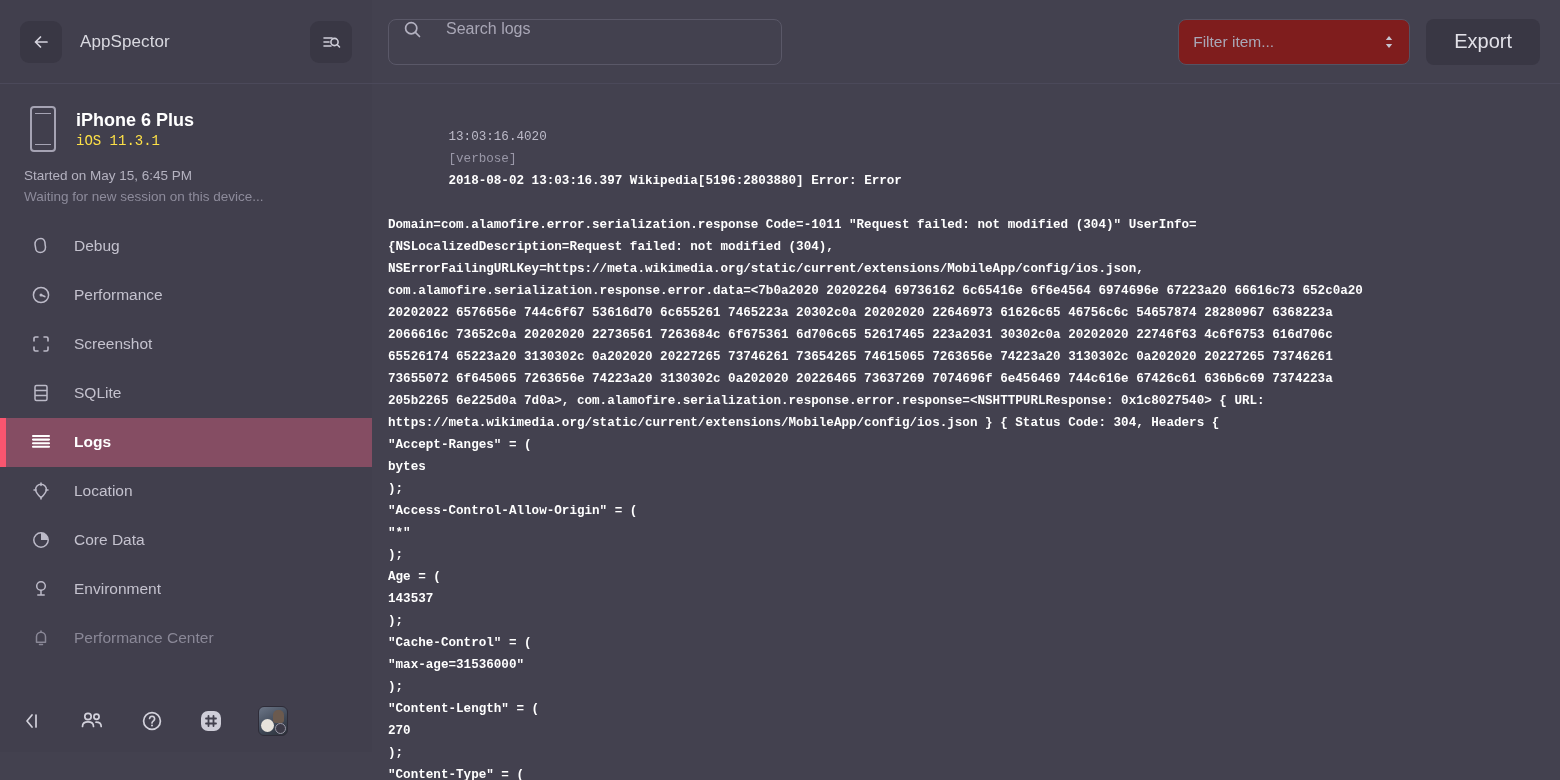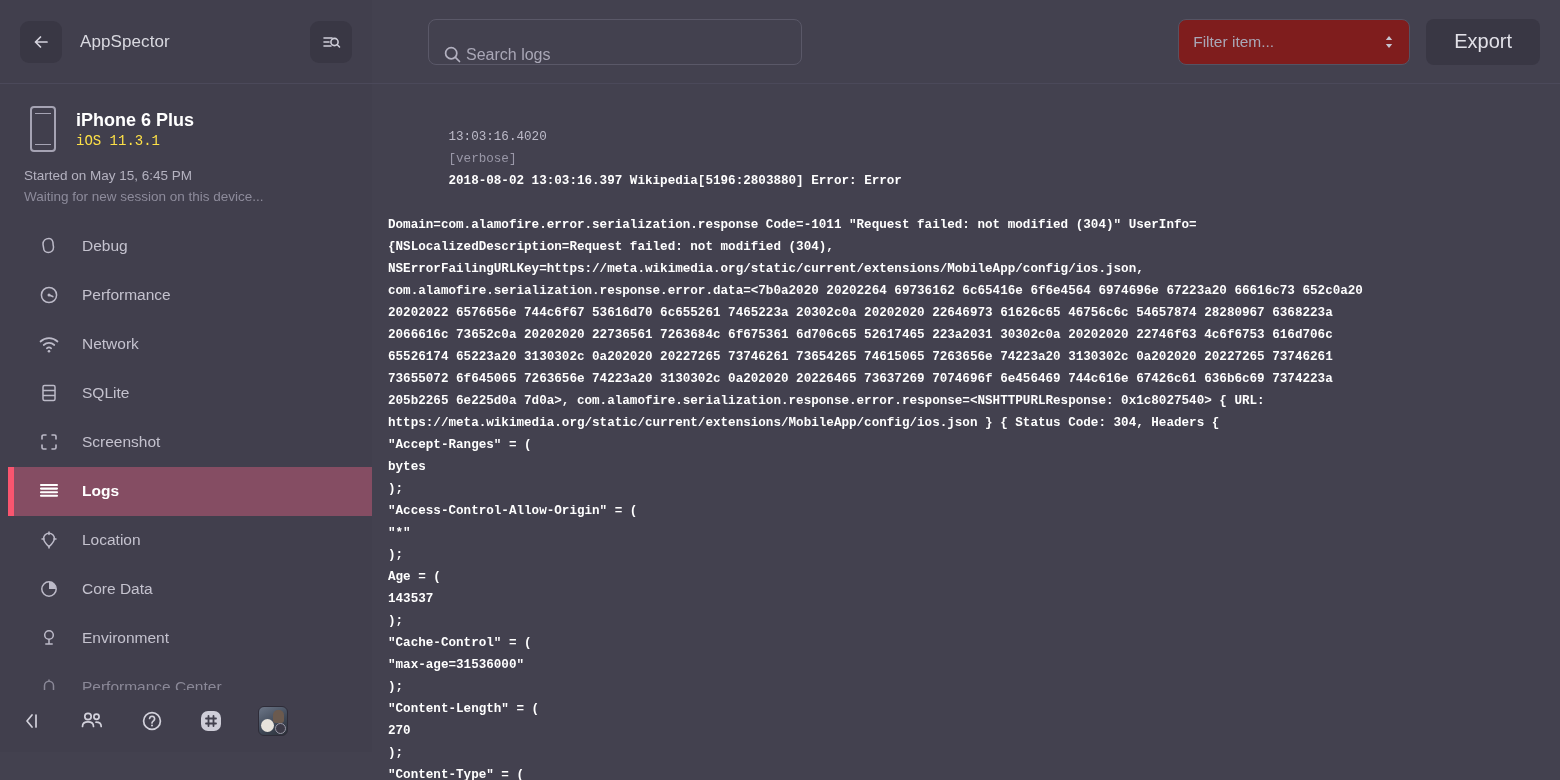--- a/index.html
+++ b/index.html
@@ -47,21 +47,21 @@
   .device-icon::before {
     content:""; position:absolute; left:3px; right:3px; top:5px; bottom:5px;
     border-top:1.5px solid #a5a3b3; border-bottom:1.5px solid #a5a3b3;
   }
   .device-name { font-size: 18px; font-weight: bold; color: #ffffff; line-height: 1.25; }
   .device-os { font-size: 14px; color: #fde047; margin-top: 2px; font-family: Liberation Mono, monospace; }
   .session-info { padding: 14px 24px 0 24px; }
   .session-started { font-size: 13.5px; color: #b4b2c0; line-height: 1.55; }
   .session-waiting { font-size: 13.5px; color: #8d8b9b; line-height: 1.55; }
 
-  .nav { margin-top: 14px; flex: 1; overflow: hidden; margin-left: 8px; }
+  .nav { margin-top: 14px; flex: 1; overflow: hidden; }
   .nav-item {
     height: 49px;
     display: flex; align-items: center;
     padding-left: 26px;
     position: relative; cursor: pointer;
   }
   .nav-item .nav-ico {
     width: 30px; display: flex; align-items: center; justify-content: center;
     margin-right: 18px; flex: 0 0 30px;
   }
@@ -102,23 +102,22 @@
   .main { flex: 1; display: flex; flex-direction: column; background:#43414f; min-width:0; }
   .topbar {
     height: 84px; flex: 0 0 84px;
     display: flex; align-items: center;
     padding: 0 20px 0 16px; gap: 16px;
     border-bottom: 1px solid #4b495a;
   }
   .search-wrap {
     flex: 1; max-width: 550px; height: 46px;
     border: 1px solid #5a5868; border-radius: 8px;
-    display: flex; align-items: flex-end; padding: 0 14px; gap: 4px;
+    display: flex; align-items: flex-start; padding: 0 14px; gap: 24px;
     background: transparent;
-    margin-left: 40px;
   }
   .search-input {
     flex: 1; background: transparent; border: none; outline: none;
     color: #d8d7e0; font-size: 16px; font-family: "Liberation Sans", sans-serif;
   }
   .search-input::placeholder { color: #a9a7b6; }
   .spacer { flex: 1; }
   .filter-select {
     width: 232px; height: 46px;
     border: 1px solid #555363; border-radius: 8px;
@@ -196,49 +195,38 @@
         <span class="nav-ico">
           <svg width="22" height="22" viewBox="0 0 22 22" fill="none">
             <circle cx="11" cy="11" r="7.6" stroke="#bcbac8" stroke-width="1.5"></circle>
             <path d="M11 11L14.8 12.6" stroke="#bcbac8" stroke-width="1.6" stroke-linecap="round"></path>
             <circle cx="11" cy="11" r="1.5" fill="#bcbac8"></circle>
           </svg>
         </span>
         <span class="nav-label">Performance</span>
       </div>
 
-      <div class="nav-item">
-        <span class="nav-ico">
-          <svg width="24" height="22" viewBox="0 0 24 22" fill="none">
-            <path d="M3.5 8.5c4.8-4.4 12.2-4.4 17 0" stroke="#bcbac8" stroke-width="1.7" stroke-linecap="round"></path>
-            <path d="M6.7 12c3.1-2.8 7.5-2.8 10.6 0" stroke="#bcbac8" stroke-width="1.7" stroke-linecap="round"></path>
-            <path d="M9.8 15.3c1.4-1.2 3-1.2 4.4 0" stroke="#bcbac8" stroke-width="1.7" stroke-linecap="round"></path>
-            <circle cx="12" cy="18.2" r="1.3" fill="#bcbac8"></circle>
-          </svg>
-        </span>
-        <span class="nav-label">Network</span>
+
+      <div class="nav-item">
+        <span class="nav-ico">
+          <svg width="22" height="22" viewBox="0 0 22 22" fill="none">
+            <path d="M4 8V5.5A1.5 1.5 0 015.5 4H8M14 4h2.5A1.5 1.5 0 0118 5.5V8M18 14v2.5a1.5 1.5 0 01-1.5 1.5H14M8 18H5.5A1.5 1.5 0 014 16.5V14" stroke="#bcbac8" stroke-width="1.6" stroke-linecap="round"></path>
+          </svg>
+        </span>
+        <span class="nav-label">Screenshot</span>
       </div>
 
       <div class="nav-item">
         <span class="nav-ico">
           <svg width="20" height="22" viewBox="0 0 20 22" fill="none">
             <rect x="4" y="3.5" width="12" height="15" rx="1.5" stroke="#bcbac8" stroke-width="1.5"></rect>
             <path d="M4 8.5h12M4 13.5h12" stroke="#bcbac8" stroke-width="1.5"></path>
           </svg>
         </span>
         <span class="nav-label">SQLite</span>
-      </div>
-
-      <div class="nav-item">
-        <span class="nav-ico">
-          <svg width="22" height="22" viewBox="0 0 22 22" fill="none">
-            <path d="M4 8V5.5A1.5 1.5 0 015.5 4H8M14 4h2.5A1.5 1.5 0 0118 5.5V8M18 14v2.5a1.5 1.5 0 01-1.5 1.5H14M8 18H5.5A1.5 1.5 0 014 16.5V14" stroke="#bcbac8" stroke-width="1.6" stroke-linecap="round"></path>
-          </svg>
-        </span>
-        <span class="nav-label">Screenshot</span>
       </div>
 
       <div class="nav-item active">
         <span class="nav-ico">
           <svg width="22" height="20" viewBox="0 0 22 20" fill="none">
             <path d="M3 4h16M3 7.6h16M3 11.2h16M3 14.8h16" stroke="#ffffff" stroke-width="2.1" stroke-linecap="round"></path>
           </svg>
         </span>
         <span class="nav-label">Logs</span>
       </div>

